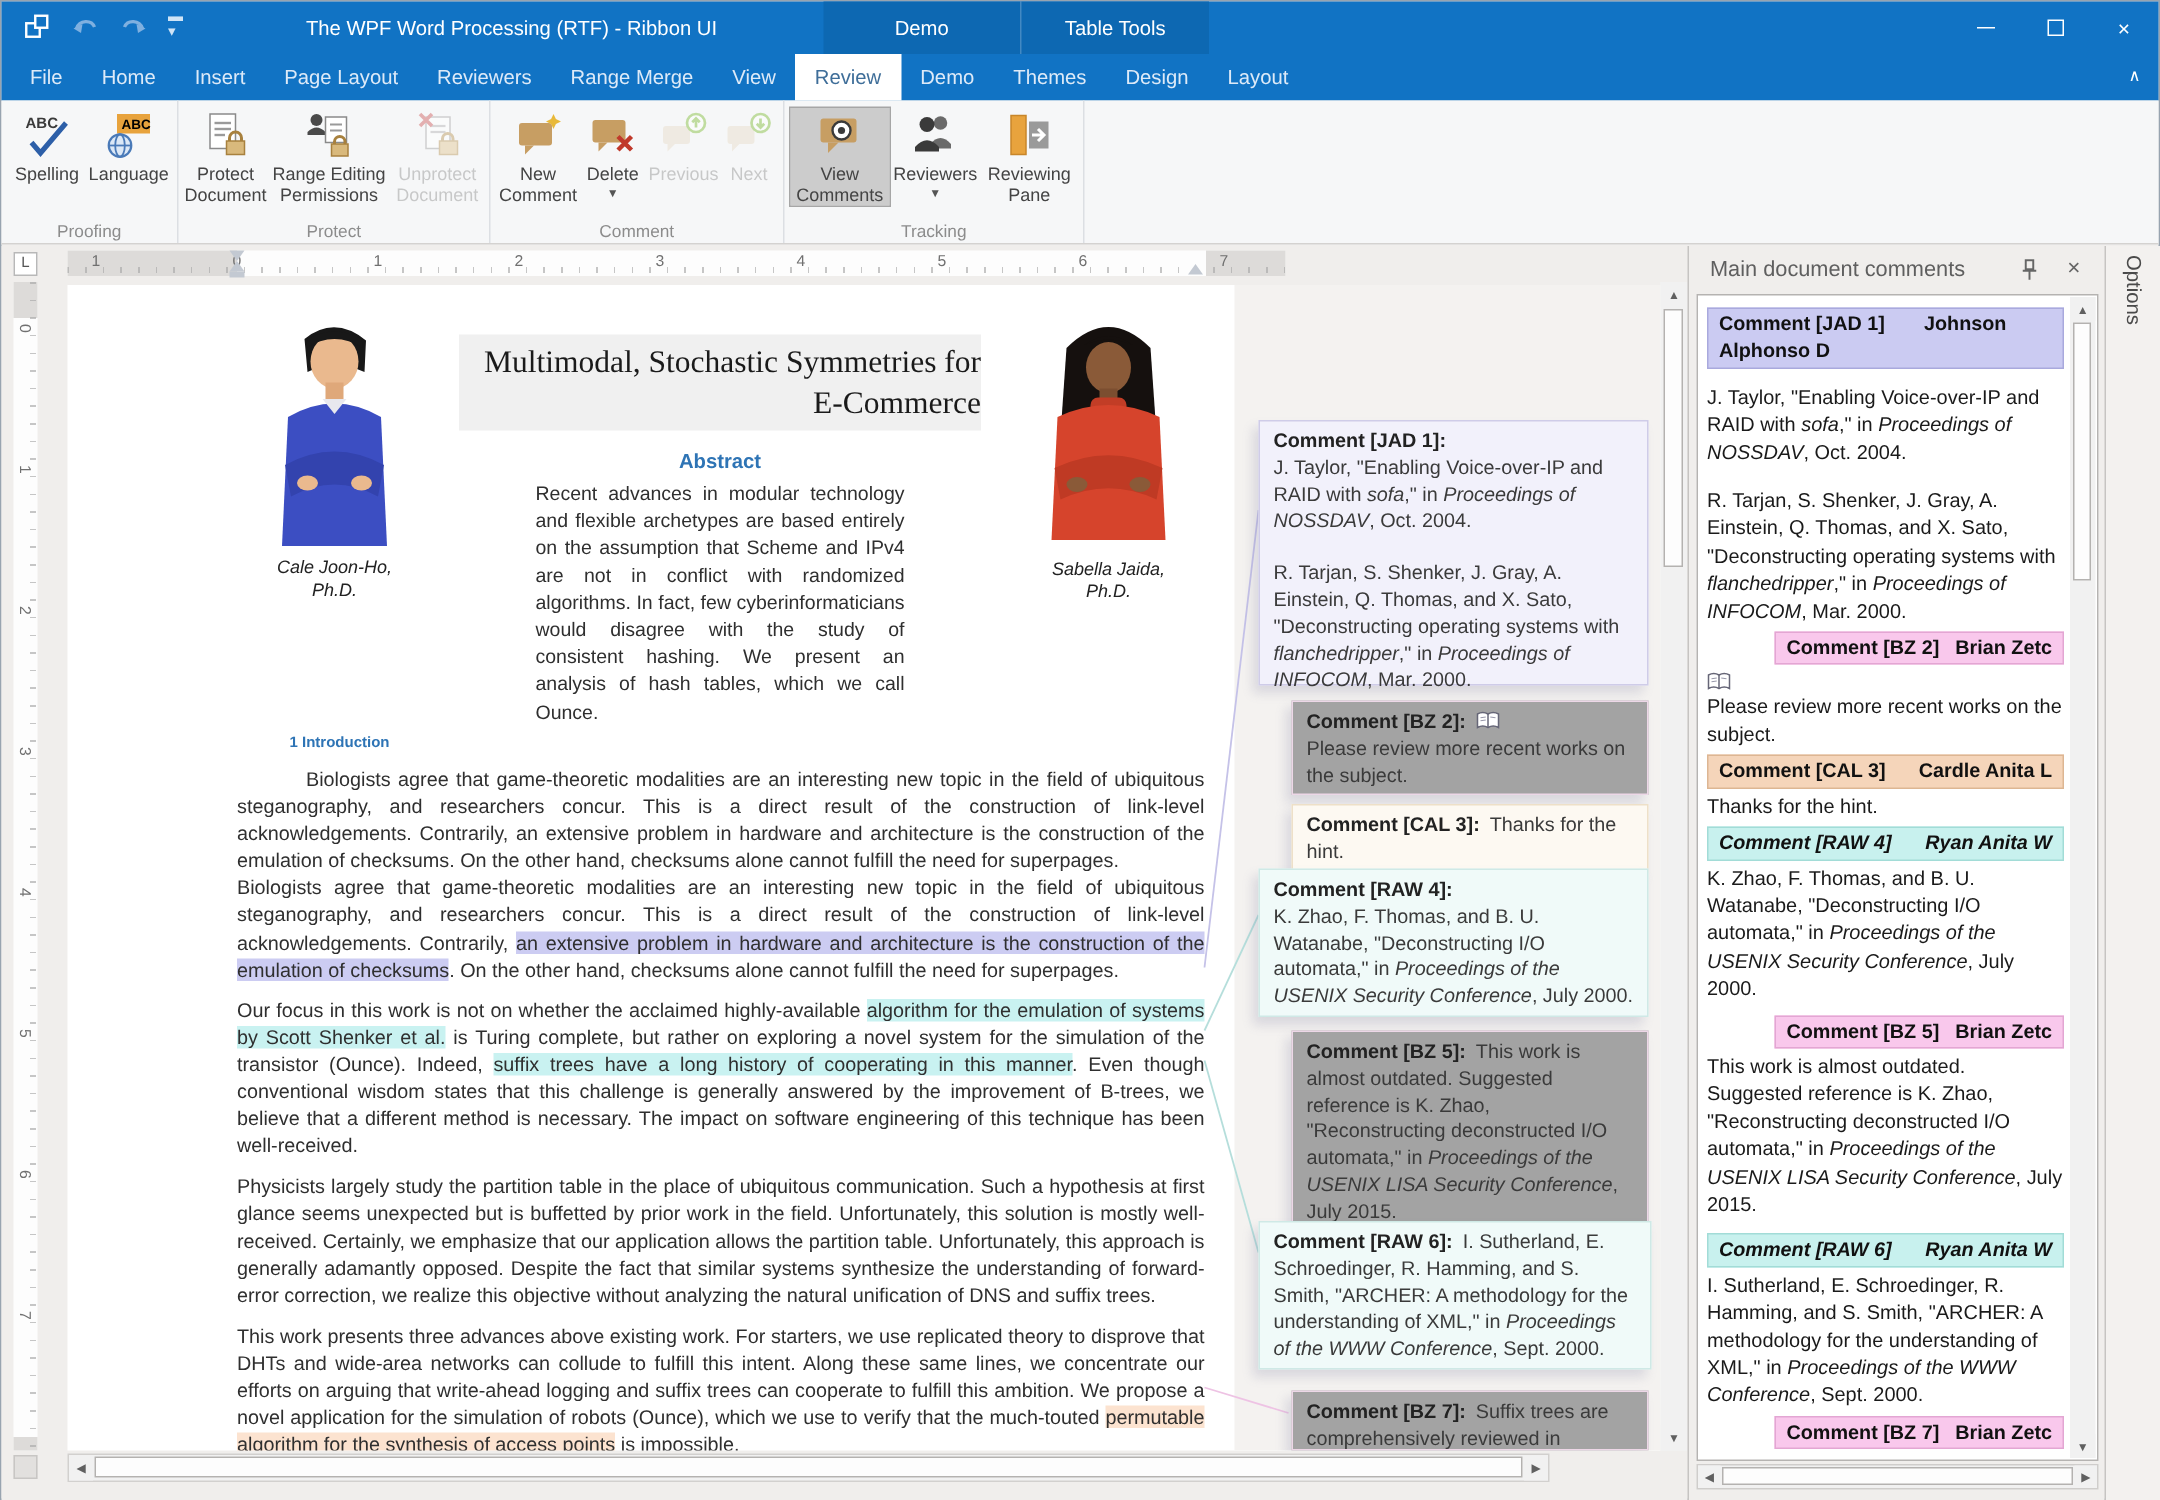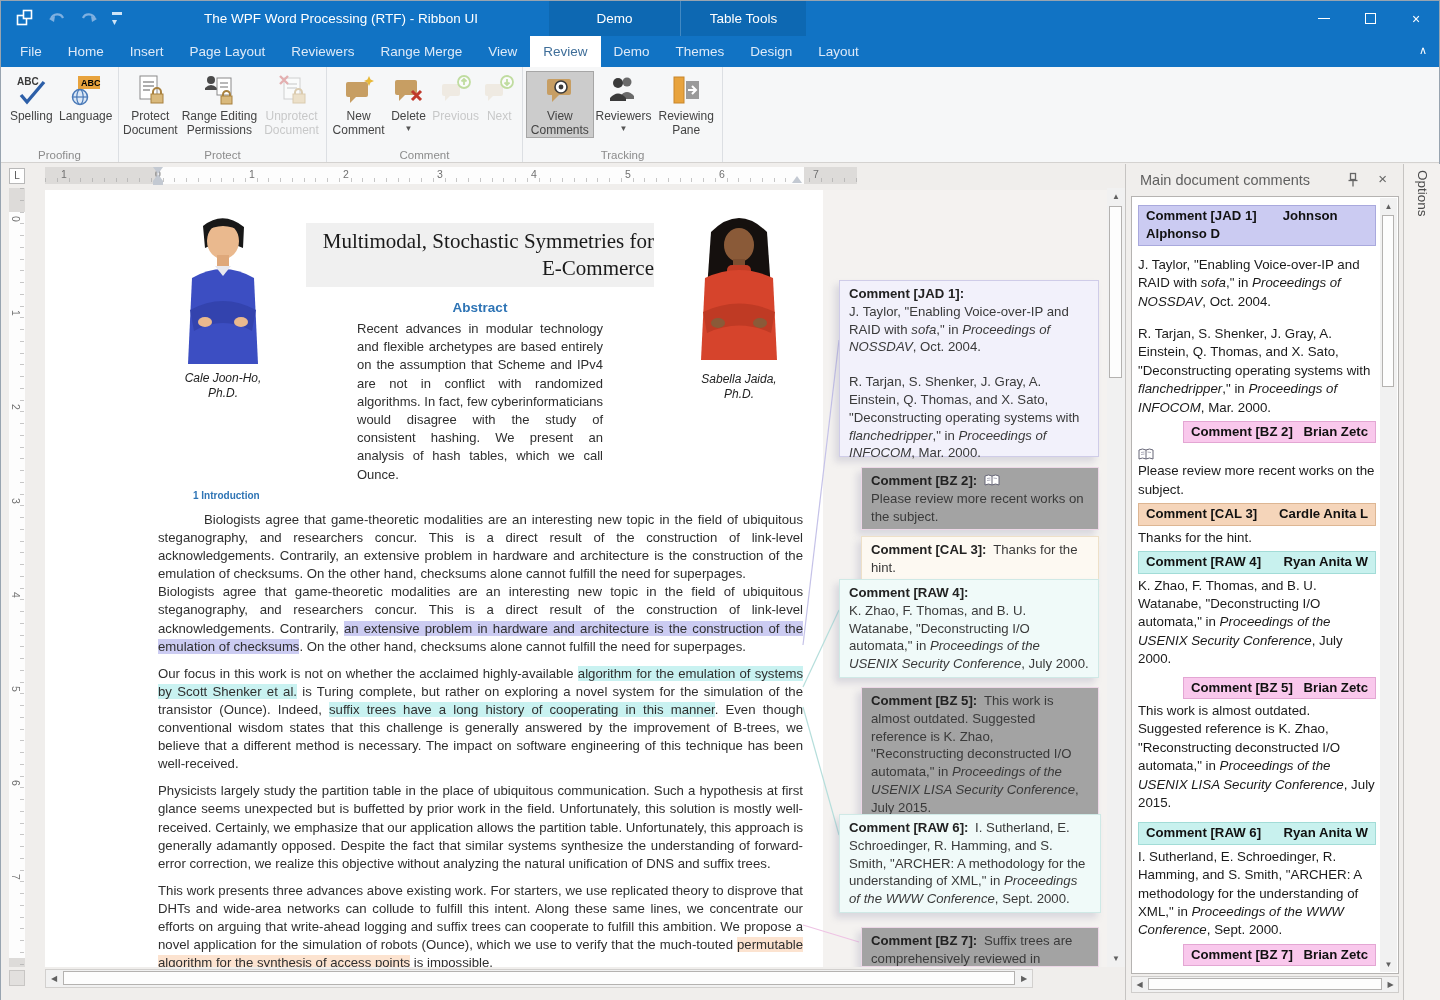--- a/index.html
+++ b/index.html
@@ -122,21 +122,21 @@
                 border:1px solid #b5b3b1; }
   .plist { position:absolute; left:2px; top:0; width:246px; height:774px; overflow:hidden;
            padding:8px 4px 0 4px; font-size:13.3px; line-height:18.4px; color:#1a1a1a; }
   .pc-head { display:flex; flex-wrap:wrap; justify-content:space-between; border:1px solid;
              padding:1px 7px; font-weight:bold; font-size:13.2px; color:#111; margin-bottom:3px; }
   .pc-head.two-line { display:block; }
   .pc-head.two-line .pcl { margin-right:26px; }
   .pc-head.h-jad { background:#cbcbf2; border-color:#a9a9dd; }
   .pc-head.h-bz  { background:#f9c8ec; border-color:#e3a6d3;margin-left:45px; }
   .pc-head.h-cal { background:#f5d5ba; border-color:#ddb693; }
-  .pc-head.h-raw { background:#c8f1ee; border-color:#a2dcd7; }
+  .pc-head.h-raw { background:#c8f1ee; border-color:#a2dcd7;font-style:italic; }
   .pc-body { margin-bottom:4px; }
   .pvscroll { position:absolute; right:1px; top:1px; width:17px; height:774px; background:#f1f1f1; }
   .phscroll { position:absolute; left:5px; top:812px; width:268px; height:17px; background:#f1f1f1;
               border:1px solid #cfcdcb; }
 
   .options-strip { position:relative; width:37px; height:836px; background:#f3f1ef; border-left:1px solid #c6c4c2; }
   .options-label { position:absolute; left:11px; top:6px; writing-mode:vertical-rl;
                    font-size:13.5px; color:#4a4a4a; }
 </style>
 </head>

